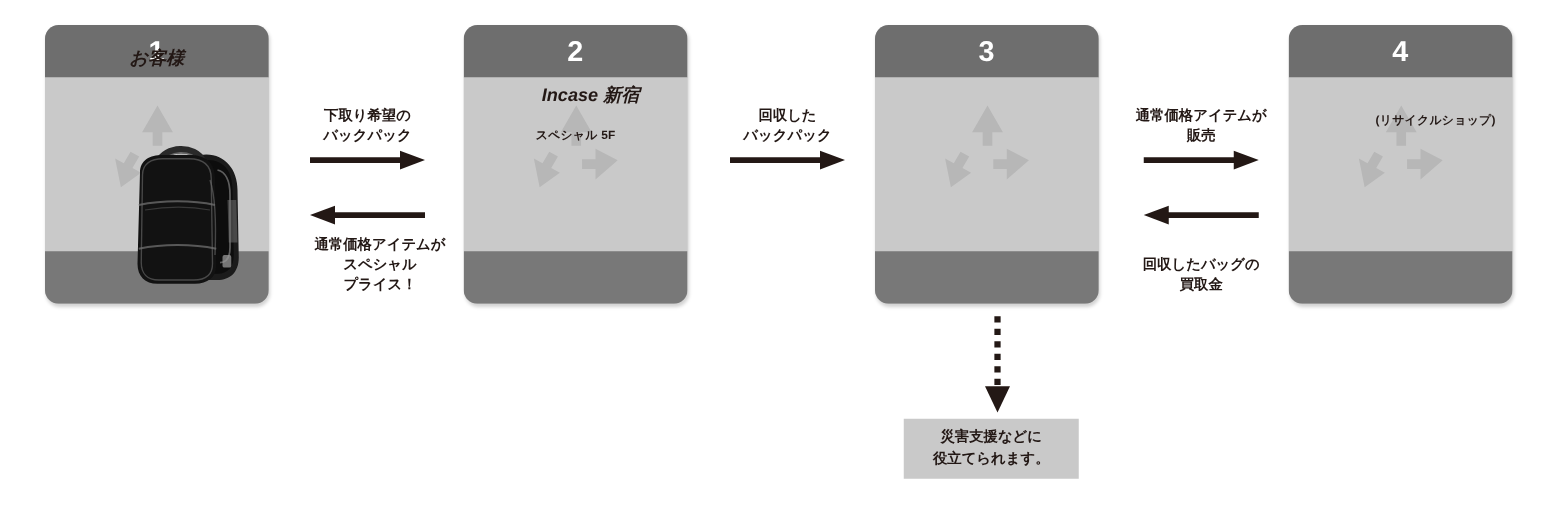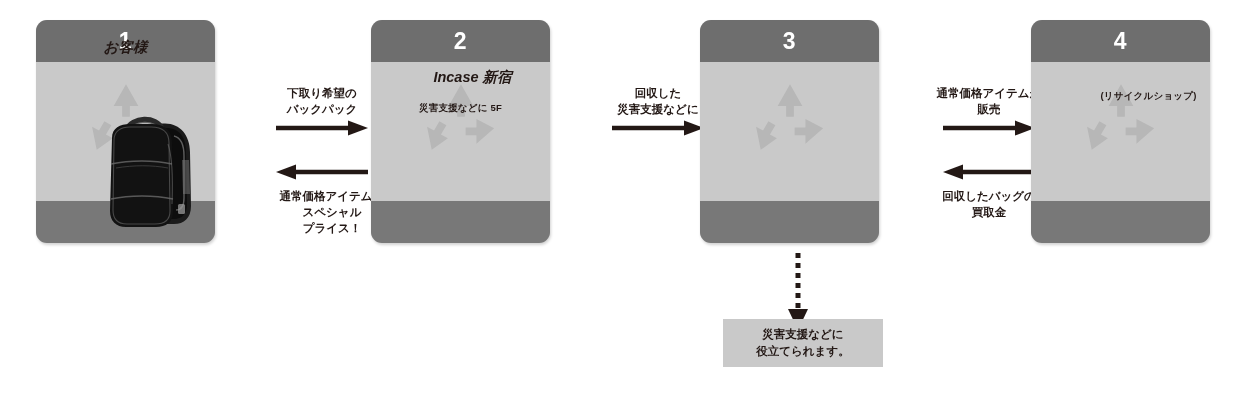--- a/index.html
+++ b/index.html
@@ -113,40 +113,39 @@
     top: 88px;
     width: 116px;
     height: 125px;
     z-index: 4;
   }
 
   
   .arrow-group {
     position: absolute;
     text-align: center;
-    padding-left: 28px;
   }
   .arrow-caption {
     font-size: 11.5px;
     font-weight: bold;
     line-height: 1.36;
     color: #231815;
     white-space: pre-line;
   }
   .arrow-line {
     display: block;
     margin: 0 auto;
   }
 
   
   .note-box {
     position: absolute;
     left: 723px;
-    top: 319px;
-    width: 160px;
+    top: 335px;
+    width: 140px;
     height: 48px;
     background: #c9c9c9;
     display: flex;
     align-items: center;
     justify-content: center;
   }
   .note-text {
     font-size: 11.5px;
     font-weight: bold;
     line-height: 1.45;
@@ -237,26 +236,26 @@
 
     <svg class="recycle-watermark" viewBox="0 0 100 96">
       <g fill="#b7b7b7">
         <path d="M50 3 L66 31 L55 31 L55 45 L45 45 L45 31 L34 31 Z"></path>
         <path d="M12 88 L6 58 L15 63 L22 51 L31 56 L24 68 L33 73 Z"></path>
         <path d="M93 60 L70 80 L70 69 L56 69 L56 59 L70 59 L70 48 Z"></path>
       </g>
     </svg>
 
     <div class="stage-title" style="top:48px;padding-left:12px;">Incase 新宿</div>
-    <div class="stage-subtitle" style="top:82px;">災害支援などに 5F</div>
+    <div class="stage-subtitle" style="top:82px;">スペシャル 5F</div>
   </div>
 
   <div class="arrow-group" style="left:560px; top:86px; width:140px;">
     <div class="arrow-caption">回収した
-災害支援などに</div>
+バックパック</div>
     <svg class="arrow-line" width="96" height="22" viewBox="0 0 96 22">
       <path d="M2 11 L78 11" stroke="#231815" stroke-width="4.6" fill="none"></path>
       <path d="M94 11 L74 3.5 L74 18.5 Z" fill="#231815"></path>
     </svg>
   </div>
 
   <div class="stage" style="left:700px;">
     <div class="stage-header">3</div>
     <div class="stage-body"></div>
     <div class="stage-footer"></div>
@@ -275,21 +274,21 @@
     <div class="arrow-caption">通常価格アイテムが
 販売</div>
     <svg class="arrow-line" width="96" height="22" viewBox="0 0 96 22">
       <path d="M2 11 L78 11" stroke="#231815" stroke-width="4.6" fill="none"></path>
       <path d="M94 11 L74 3.5 L74 18.5 Z" fill="#231815"></path>
     </svg>
     <svg class="arrow-line" width="96" height="22" viewBox="0 0 96 22" style="margin-top:22px;">
       <path d="M94 11 L18 11" stroke="#231815" stroke-width="4.6" fill="none"></path>
       <path d="M2 11 L22 3.5 L22 18.5 Z" fill="#231815"></path>
     </svg>
-    <div class="arrow-caption" style="margin-top:6px;">回収したバッグの
+    <div class="arrow-caption" style="margin-top:22px;">回収したバッグの
 買取金</div>
   </div>
 
   <div class="stage" style="left:1031px;">
     <div class="stage-header">4</div>
     <div class="stage-body"></div>
     <div class="stage-footer"></div>
 
     <svg class="recycle-watermark" viewBox="0 0 100 96">
       <g fill="#b7b7b7">

